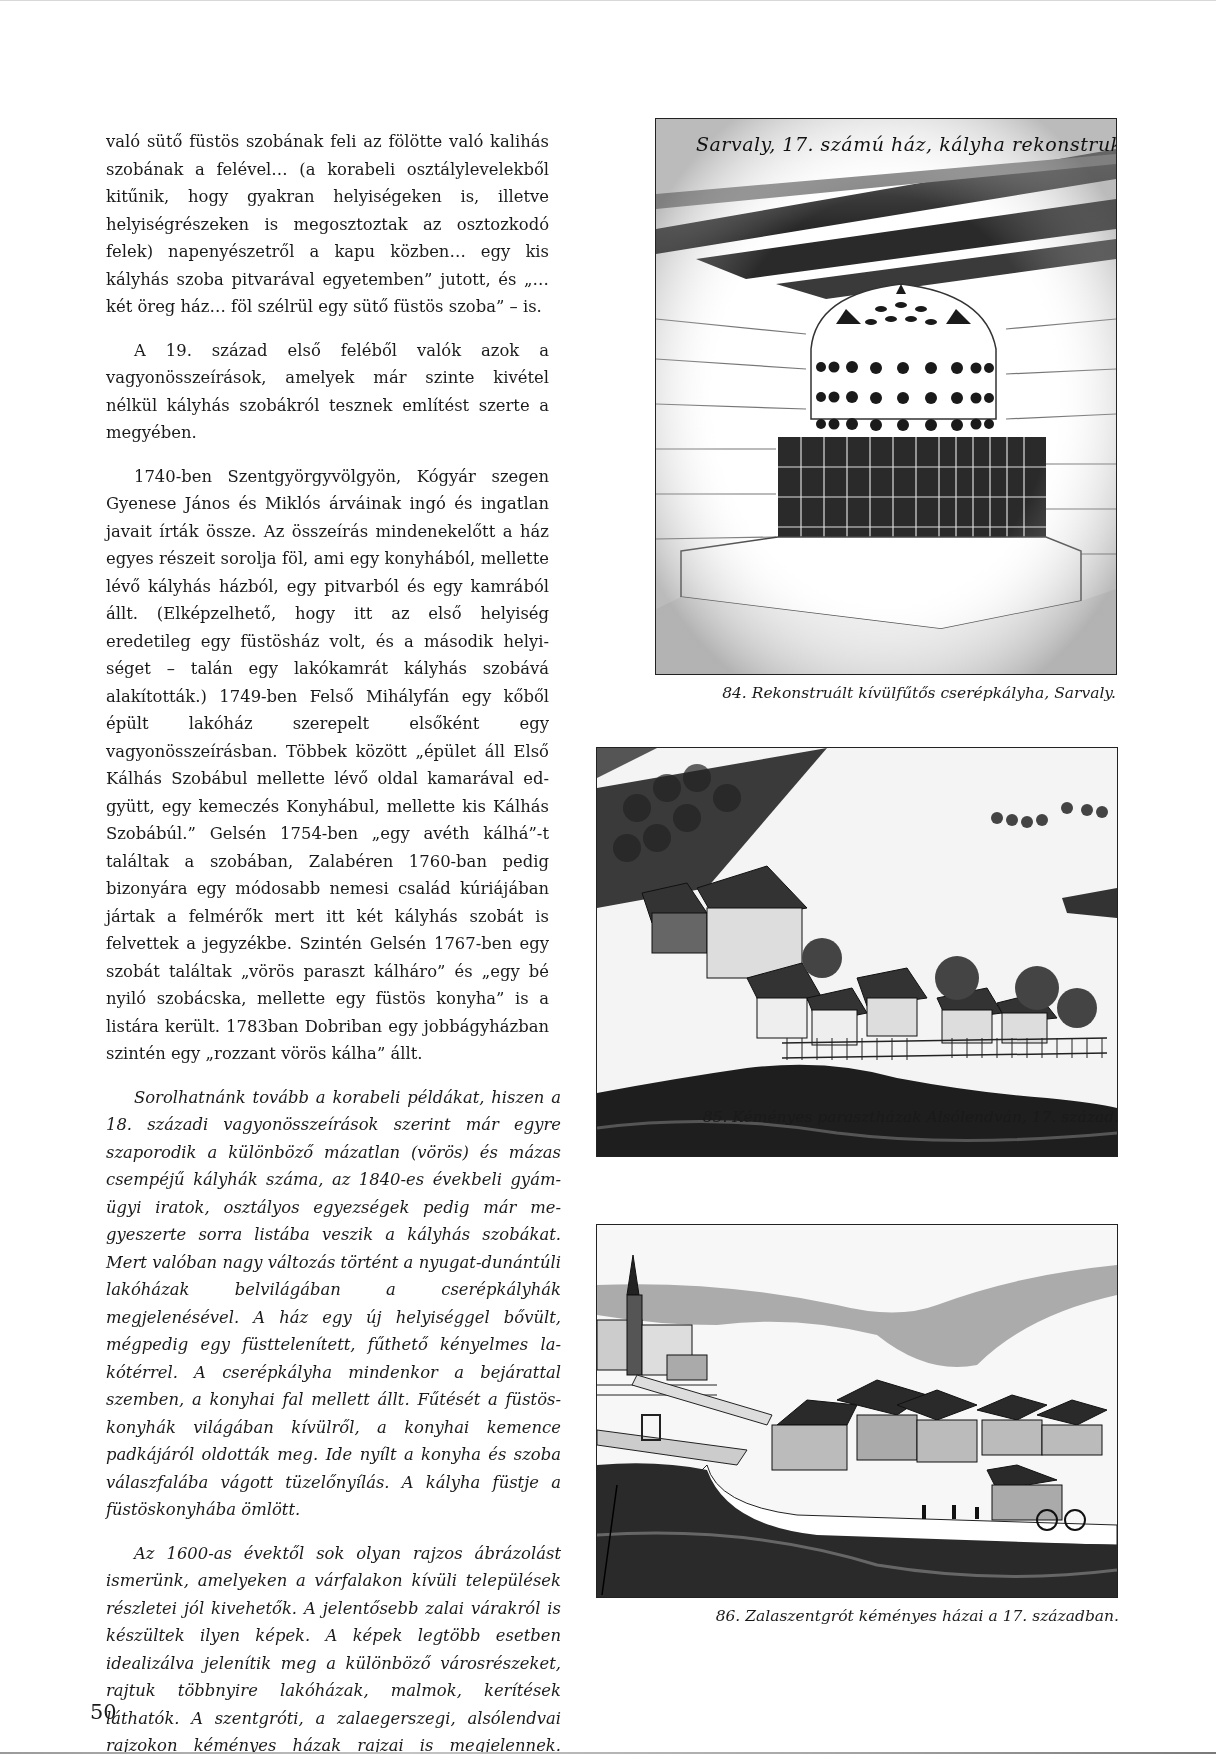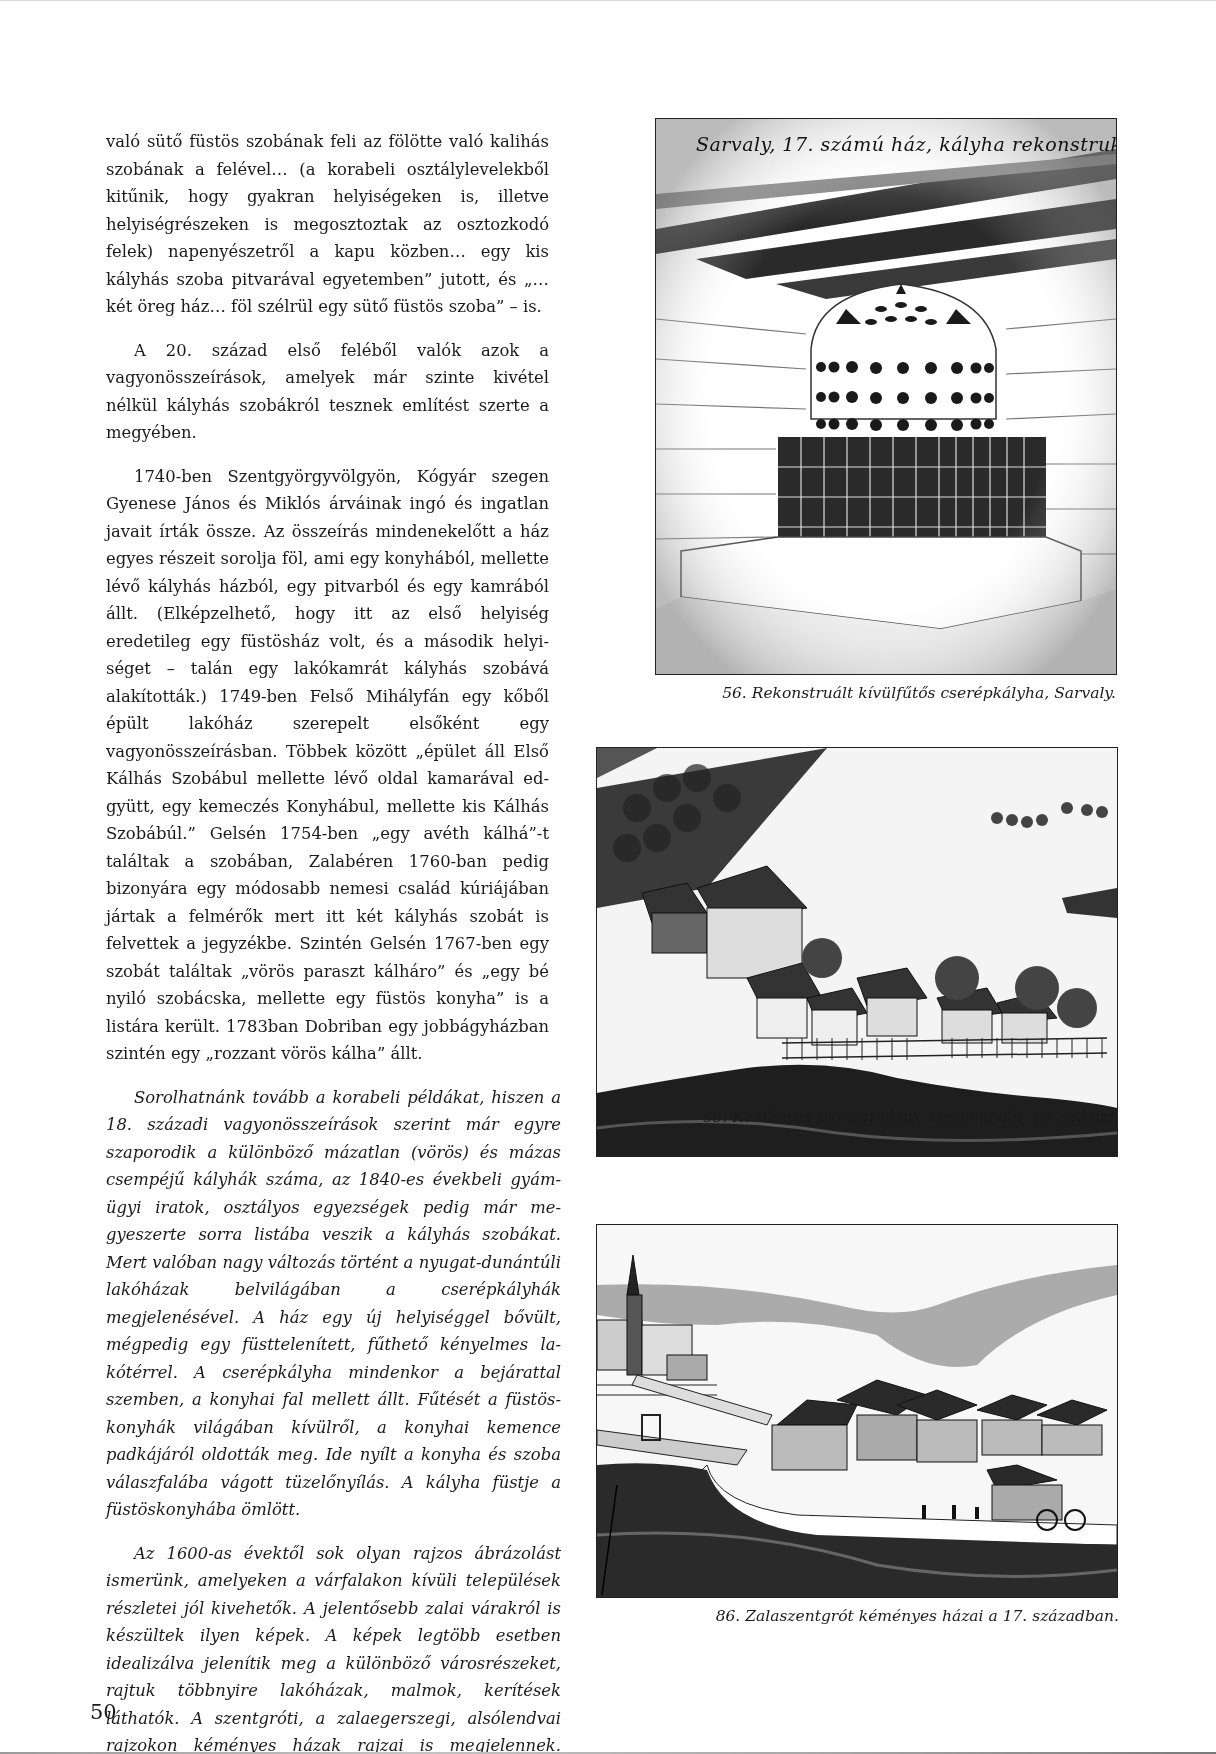--- a/index.html
+++ b/index.html
@@ -41,21 +41,21 @@
     font-family: "DejaVu Serif", "Liberation Serif", serif; font-size: 21px; color: #1a1a1a;
   }
 </style>
 </head>
 <body>
 
 <div class="top-rule"></div>
 
 <div class="text-column">
   <p>való sütő füstös szobának feli az fölötte való kalihás szobá­nak a felével… (a korabeli osztálylevelekből kitűnik, hogy gyakran helyiségeken is, illetve helyiségrészeken is megosz­toztak az osztozkodó felek) napenyészetről a kapu köz­ben… egy kis kályhás szoba pitvarával egyetemben” jutott, és „…két öreg ház… föl szélrül egy sütő füstös szoba” – is.</p>
-  <p class="indent">A 20. század első feléből valók azok a vagyonösszeírá­sok, amelyek már szinte kivétel nélkül kályhás szobákról tesznek említést szerte a megyében.</p>
+  <p class="indent">A 19. század első feléből valók azok a vagyonösszeírá­sok, amelyek már szinte kivétel nélkül kályhás szobákról tesznek említést szerte a megyében.</p>
   <p class="indent">1740-ben Szentgyörgyvölgyön, Kógyár szegen Gyenese János és Miklós árváinak ingó és ingatlan javait írták össze. Az összeírás mindenekelőtt a ház egyes részeit sorolja föl, ami egy konyhából, mellette lévő kályhás házból, egy pit­varból és egy kamrából állt. (Elképzelhető, hogy itt az első helyiség eredetileg egy füstösház volt, és a második helyi­séget – talán egy lakókamrát kályhás szobává alakították.) 1749-ben Felső Mihályfán egy kőből épült lakóház szerepelt elsőként egy vagyonösszeírásban. Többek között „épület áll Első Kálhás Szobábul mellette lévő oldal kamarával ed­gyütt, egy kemeczés Konyhábul, mellette kis Kálhás Szo­bábúl.” Gelsén 1754-ben „egy avéth kálhá”-t találtak a szo­bában, Zalabéren 1760-ban pedig bizonyára egy módosabb nemesi család kúriájában jártak a felmé­rők mert itt két kályhás szobát is felvettek a jegy­zékbe. Szintén Gelsén 1767-ben egy szobát találtak „vörös paraszt kálháro” és „egy bé nyiló szobácska, mellette egy füstös konyha” is a listára került. 1783­ban Dobriban egy jobbágyházban szintén egy „roz­zant vörös kálha” állt.</p>
   <p class="indent narrow">Sorolhatnánk tovább a korabeli példákat, hiszen a 18. századi vagyonösszeírások szerint már egyre szaporodik a különböző mázatlan (vörös) és mázas csempéjű kályhák száma, az 1840-es évekbeli gyám­ügyi iratok, osztályos egyezségek pedig már me­gyeszerte sorra listába veszik a kályhás szobákat. Mert valóban nagy változás történt a nyugat-du­nántúli lakóházak belvilágában a cserépkályhák megjelenésével. A ház egy új helyiséggel bővült, mégpedig egy füsttelenített, fűthető kényelmes la­kótérrel. A cserépkályha mindenkor a bejárattal szemben, a konyhai fal mellett állt. Fűtését a füstös­konyhák világában kívülről, a konyhai kemence padkájáról oldották meg. Ide nyílt a konyha és szo­ba válaszfalába vágott tüzelőnyílás. A kályha füstje a füstöskonyhába ömlött.</p>
   <p class="indent narrow">Az 1600-as évektől sok olyan rajzos ábrázolást ismerünk, amelyeken a várfalakon kívüli települé­sek részletei jól kivehetők. A jelentősebb zalai vá­rakról is készültek ilyen képek. A képek legtöbb esetben idealizálva jelenítik meg a különböző vá­rosrészeket, rajtuk többnyire lakóházak, malmok, kerítések láthatók. A szentgróti, a zalaegerszegi, al­sólendvai rajzokon kéményes házak rajzai is meg­jelennek. Tudomásunk szerint a híres tájképrajzoló,</p>
 </div>
 
 <div class="figure fig84">
   <svg viewBox="0 0 460 555" preserveAspectRatio="none">
     <defs>
       <linearGradient id="beam" x1="0" y1="0" x2="0" y2="1">
         <stop offset="0" stop-color="#555"></stop>
@@ -148,21 +148,21 @@
           <line x1="368" y1="318" x2="368" y2="438"></line>
       </g>
     </g>
 
     <polygon points="25,432 122,418 390,418 425,432 425,482 285,510 25,478" fill="#fff" stroke="#444" stroke-width="1.5"></polygon>
     <polygon points="0,490 25,478 285,510 425,482 460,470 460,555 0,555" fill="#eee"></polygon>
     <rect width="460" height="555" fill="url(#shade)"></rect>
   </svg>
   <div class="handwritten">Sarvaly, 17. számú ház, kályha rekonstrukció</div>
 </div>
-<div class="caption cap84">56. Rekonstruált kívülfűtős cserépkályha, Sarvaly.</div>
+<div class="caption cap84">84. Rekonstruált kívülfűtős cserépkályha, Sarvaly.</div>
 
 <div class="figure fig85">
   <svg viewBox="0 0 520 408" preserveAspectRatio="none">
     <rect width="520" height="408" fill="#f4f4f4"></rect>
 
     <polygon points="0,40 230,0 110,140 0,160" fill="#3a3a3a"></polygon>
     <polygon points="0,0 60,0 0,30" fill="#555"></polygon>
     <g fill="#222" opacity="0.7">
       <circle cx="40" cy="60" r="14"></circle>
         <circle cx="70" cy="40" r="14"></circle>

